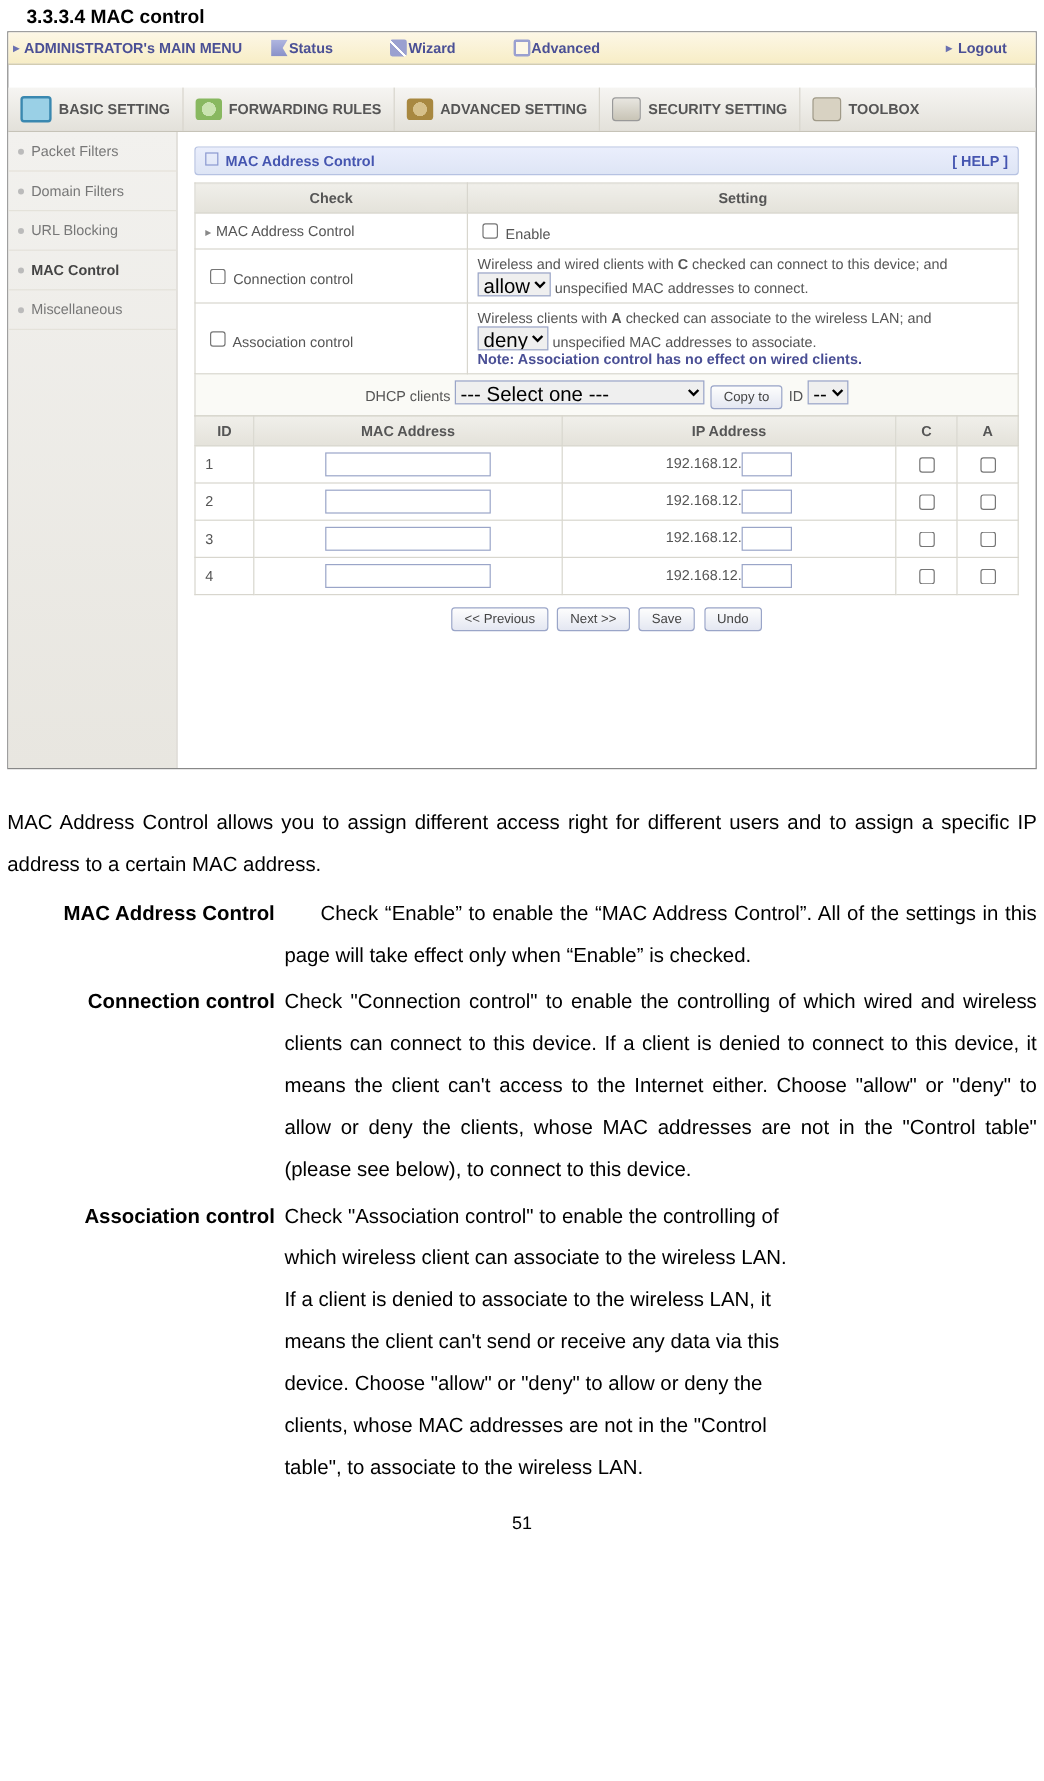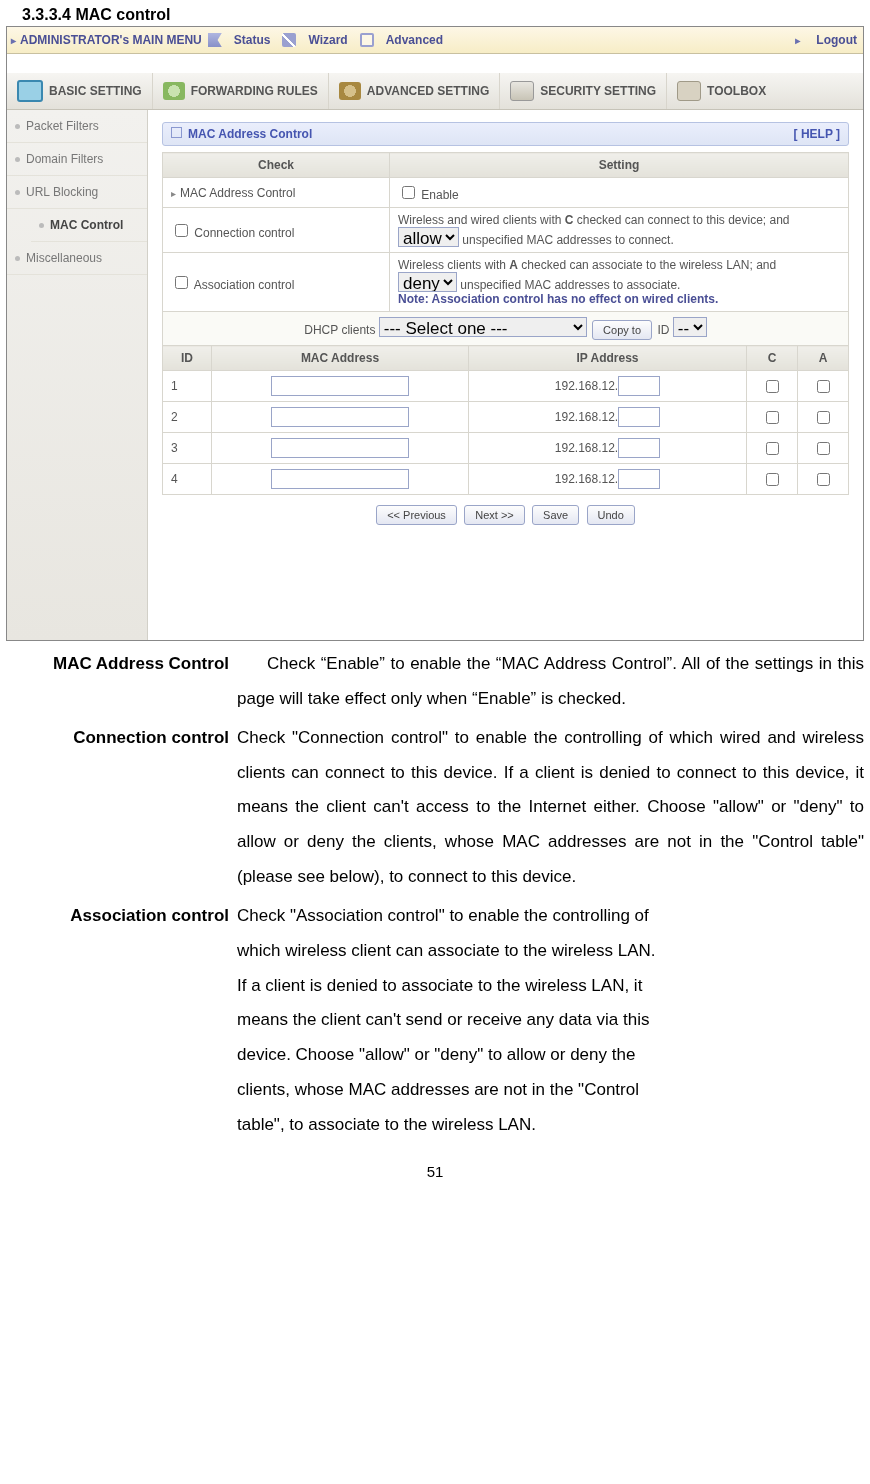--- a/index.html
+++ b/index.html
@@ -28,21 +28,21 @@
     display: flex;
     align-items: center;
     height: 26px;
     background: linear-gradient(#fdf7e6, #f7edc6);
     border-bottom: 1px solid #c8c0a0;
     font-size: 12px;
     color: #4a4f95;
     font-weight: bold;
   }
   .topmenu .arrow { color:#6a70b0; font-size:10px; padding:0 4px; }
-  .topmenu .tm-item { display:flex; align-items:center; gap:12px; padding:0 6px; }
+  .topmenu .tm-item { display:flex; align-items:center; gap:1px; padding:0 24px; }
   .topmenu .spacer { flex:1; }
   .topmenu .icon-shape { width:14px; height:14px; display:inline-block; }
   .icon-flag { background:linear-gradient(#b0b6e0,#8890c8); clip-path: polygon(0 0,100% 0,70% 50%,100% 100%,0 100%); }
   .icon-wand { background:linear-gradient(45deg,#9aa0d0 40%,#fff 41%,#fff 50%,#9aa0d0 51%); border-radius:2px; }
   .icon-tabs { background:#9aa0d0; border-radius:2px; position:relative; }
   .icon-tabs::after{content:"";position:absolute;inset:2px 2px 2px 2px;background:#fdf7e6;}
   
   .navbar {
     display:flex;
     align-items:stretch;
@@ -69,21 +69,21 @@
   .content-row{ display:flex; min-height:530px; }
   .sidebar{
     width:140px;
     background:linear-gradient(#f2f1ee,#e8e6e0);
     border-right:1px solid #d2d0c8;
     font-size:12px;
     color:#777;
   }
   .side-item{ padding:9px 8px; border-bottom:1px solid #e4e2da; display:flex;align-items:center;gap:6px;}
   .side-dot{width:5px;height:5px;border-radius:50%;background:#bbb;display:inline-block;}
-  .sidebar .active{color:#444;font-weight:bold;margin-left:24px;}
+  .sidebar .active{color:#444;font-weight:bold;}
   .panel{ flex:1; padding:12px 14px 16px 14px; font-size:12px; color:#555; }
   .panel-header{
     background:linear-gradient(#eaeefc,#dee5f5);
     border:1px solid #b6c2e2;
     border-radius:3px;
     padding:4px 8px;
     display:flex;align-items:center;justify-content:space-between;
     color:#4555b0;font-weight:bold;
     margin-bottom:6px;
   }
@@ -286,20 +286,21 @@
         <div class="btn-row">
           <span class="btn">&lt;&lt; Previous</span>
           <span class="btn">Next &gt;&gt;</span>
           <span class="btn">Save</span>
           <span class="btn">Undo</span>
         </div>
       </div>
     </div>
   </div>
 
+  <div class="doc">MAC Address Control allows you to assign different access right for different users and to assign a specific IP address to a certain MAC address.</div>
 
   <div class="defs">
     <div class="def-row">
       <div class="def-term">MAC Address Control</div>
       <div class="def-desc" style="text-indent:30px">Check “Enable” to enable the “MAC Address Control”. All of the settings in this page will take effect only when “Enable” is checked.</div>
     </div>
     <div class="def-row">
       <div class="def-term">Connection control</div>
       <div class="def-desc">Check "Connection control" to enable the controlling of which wired and wireless clients can connect to this device. If a client is denied to connect to this device, it means the client can't access to the Internet either. Choose "allow" or "deny" to allow or deny the clients, whose MAC addresses are not in the "Control table" (please see below), to connect to this device.</div>
     </div>

